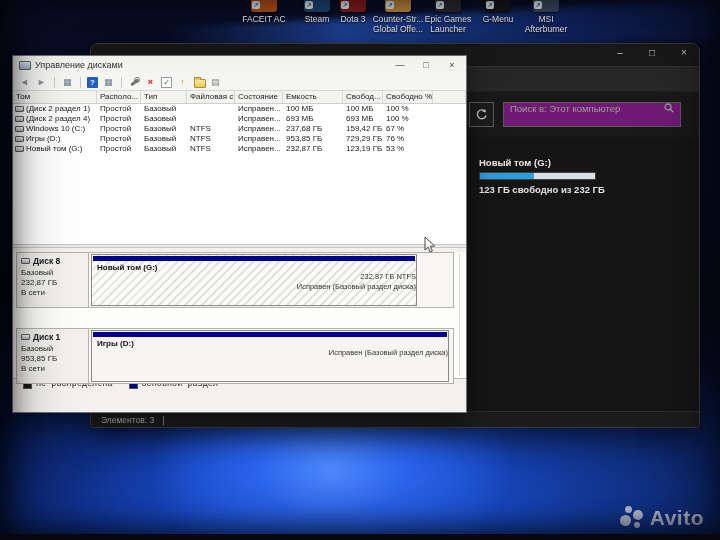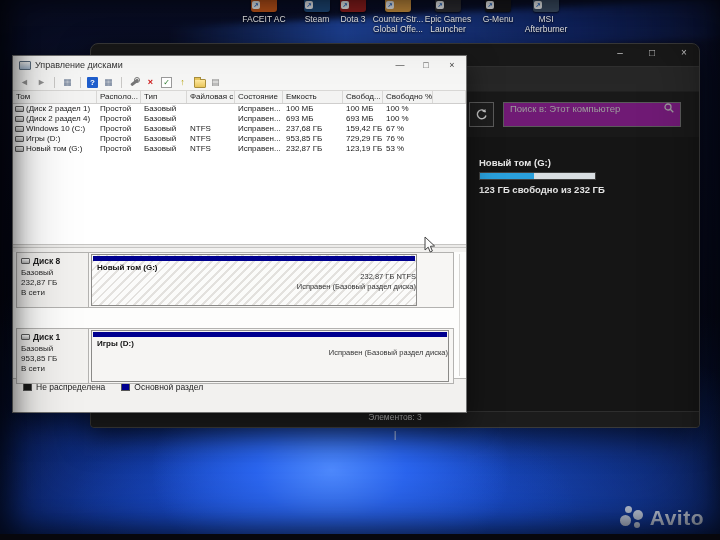--- a/index.html
+++ b/index.html
@@ -39,21 +39,21 @@
   .xsearch { position:absolute; left:412px; top:10px; width:178px; height:25px; border:1px solid #5a5a5a; background:#701a75;
     display:flex; align-items:flex-start; padding:0 6px; }
   .xsearch .ph { flex:1; font-size:9.5px; color:#9d9d9d; }
   .xcontent { position:absolute; left:0; top:93px; right:0; bottom:16px; background:#151515; }
   .xdrive { position:absolute; left:388px; top:20px; width:220px; }
   .xdrive .dname { font-size:9.5px; font-weight:bold; color:#eaeaea; margin-bottom:4px; }
   .xdrive .dbar { width:117px; height:8px; border:1px solid #3f3f3f; margin-bottom:4px; position:relative; }
   .xdrive .dbar .fill { height:100%; }
   .xdrive .dfree { font-size:9.5px; font-weight:bold; color:#e3e3e3; }
   .xstatus { position:absolute; left:0; bottom:0; width:100%; height:16px; background:#1c1c1c; border-top:1px solid #2e2e2e;
-    border-radius:0 0 4px 4px; display:flex; align-items:center; gap:8px; padding:0 10px; color:#bdbdbd; font-size:8.5px;flex-direction:column; }
+    border-radius:0 0 4px 4px; display:flex; align-items:center; gap:8px; padding:0 10px; color:#bdbdbd; font-size:8.5px; }
 
   
   .dwin { position:absolute; left:12px; top:55px; width:455px; height:358px; z-index:20;
     background:#f2f1ef; border:1px solid #707070; box-shadow:0 10px 26px rgba(0,0,0,0.5); color:#1d1d1d; }
   .dtitle { height:18px; background:#f6f6f5; display:flex; align-items:center; padding:0 4px; }
   .dtitle .appico { width:12px; height:9px; margin:0 4px 0 2px; background:linear-gradient(#e8e8e8,#9fb3c8); border:1px solid #5a6b7d; border-radius:1px; }
   .dtitle .ttl { flex:1; font-size:9px; color:#333; }
   .dtitle .wctl { display:flex; gap:14px; font-size:9px; color:#444; margin-right:4px; }
   .dtitle .wctl span { width:12px; text-align:center; }
   .dmenu { height:14px; background:#f6f6f5; border-bottom:1px solid #e0dfdd; display:flex; gap:2px; padding:0 4px; }
@@ -87,21 +87,21 @@
   .dleft .dname { font-size:8.5px; font-weight:bold; display:flex; align-items:center; gap:3px; margin-bottom:2px; }
   .dleft .dln { font-size:8px; line-height:10px; color:#2a2a2a; }
   .dpartwrap { flex:1; position:relative; }
   .dpart { position:absolute; left:2px; top:1px; bottom:1px; border:1px solid #8b8a88; }
   .dpart .topbar { height:5px; margin:1px; }
   .dpart .pt { font-size:8px; font-weight:bold; padding:1px 0 0 5px; color:#111; }
   .dpart .pl { font-size:7.5px; line-height:9.5px; padding-left:5px; color:#333;text-align:right; }
   .dpart.hatched { background:repeating-linear-gradient(135deg,#fbfbfa 0 4px,#e3e1de 4px 6px); }
   .dpart.plain { background:#f6f5f3; }
 
-  .legendbar { height:16px; border-top:1px solid #b9b8b6; background:#f2f1ef; display:flex; align-items:center; gap:16px; padding:0 10px; }
+  .legendbar { height:16px; border-top:1px solid #b9b8b6; background:#f2f1ef; display:flex; align-items:flex-start; gap:16px; padding:0 10px;font-family:Liberation Mono, monospace; }
   .legendbar .li { display:flex; align-items:center; gap:4px; font-size:8.5px; color:#222; }
   .legendbar .sq { width:9px; height:9px; border:1px solid #555; }
   .dfoot { height:10px; background:#f2f1ef; }
 
   .cursor { position:absolute; left:424px; top:236px; z-index:40; }
 
   .watermark { position:absolute; right:16px; bottom:10px; z-index:50; display:flex; align-items:center; gap:6px; opacity:0.85; }
   .wm-dots { position:relative; width:24px; height:24px; }
   .wm-dots i { position:absolute; border-radius:50%; background:#d7dce3; }
   .wm-dots .d1 { left:5px; top:0; width:7px; height:7px; }

